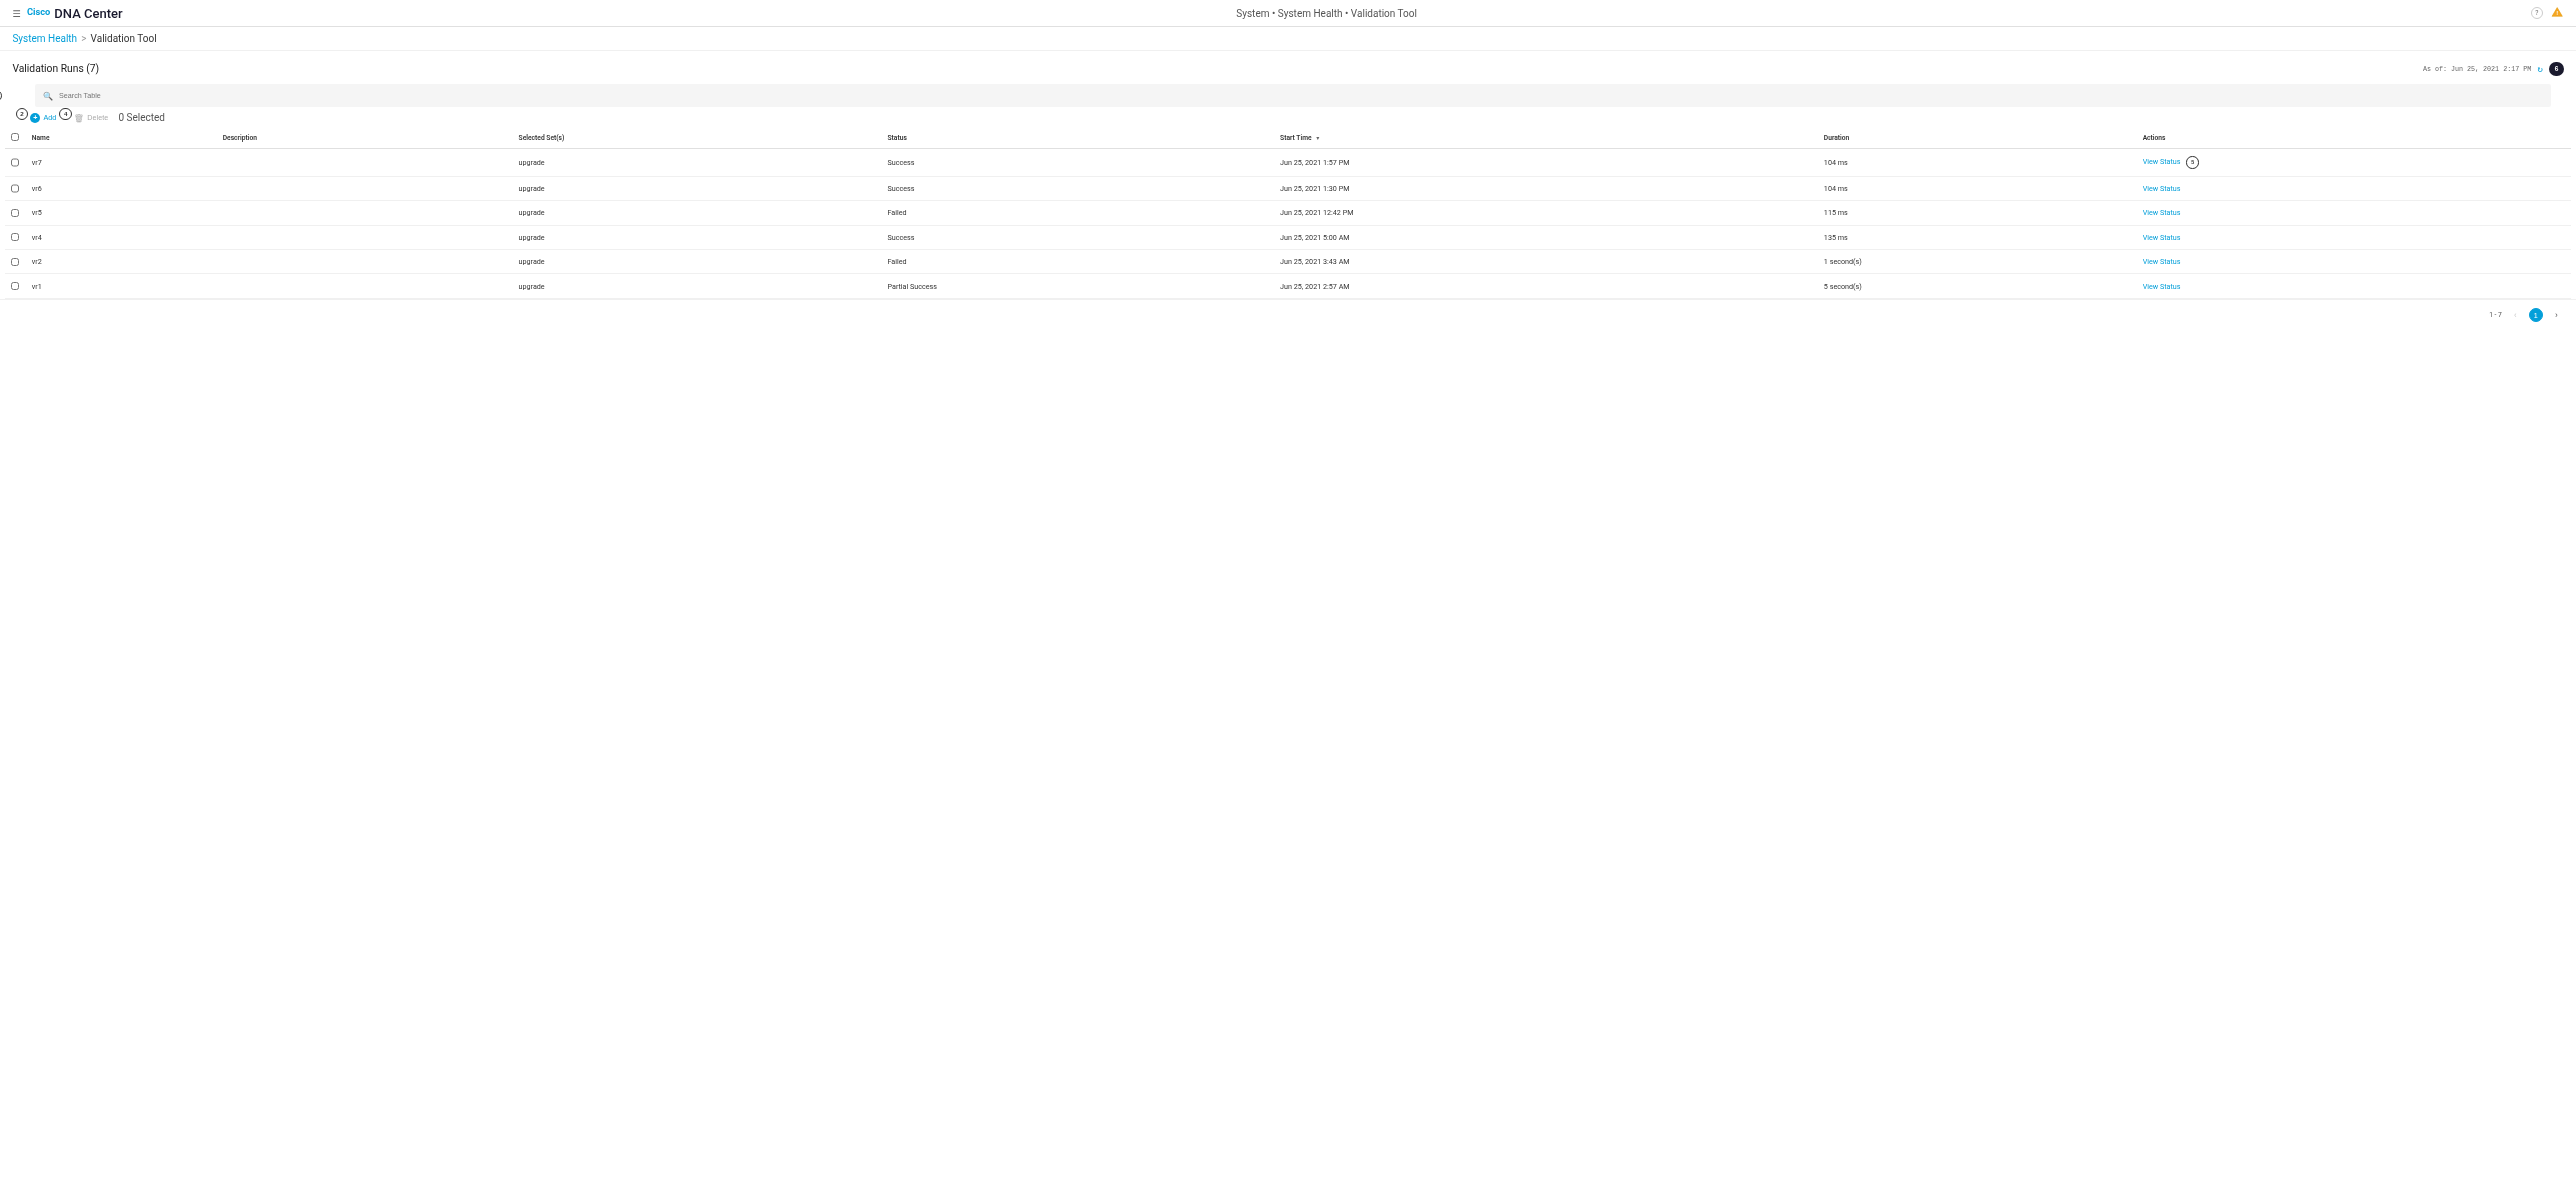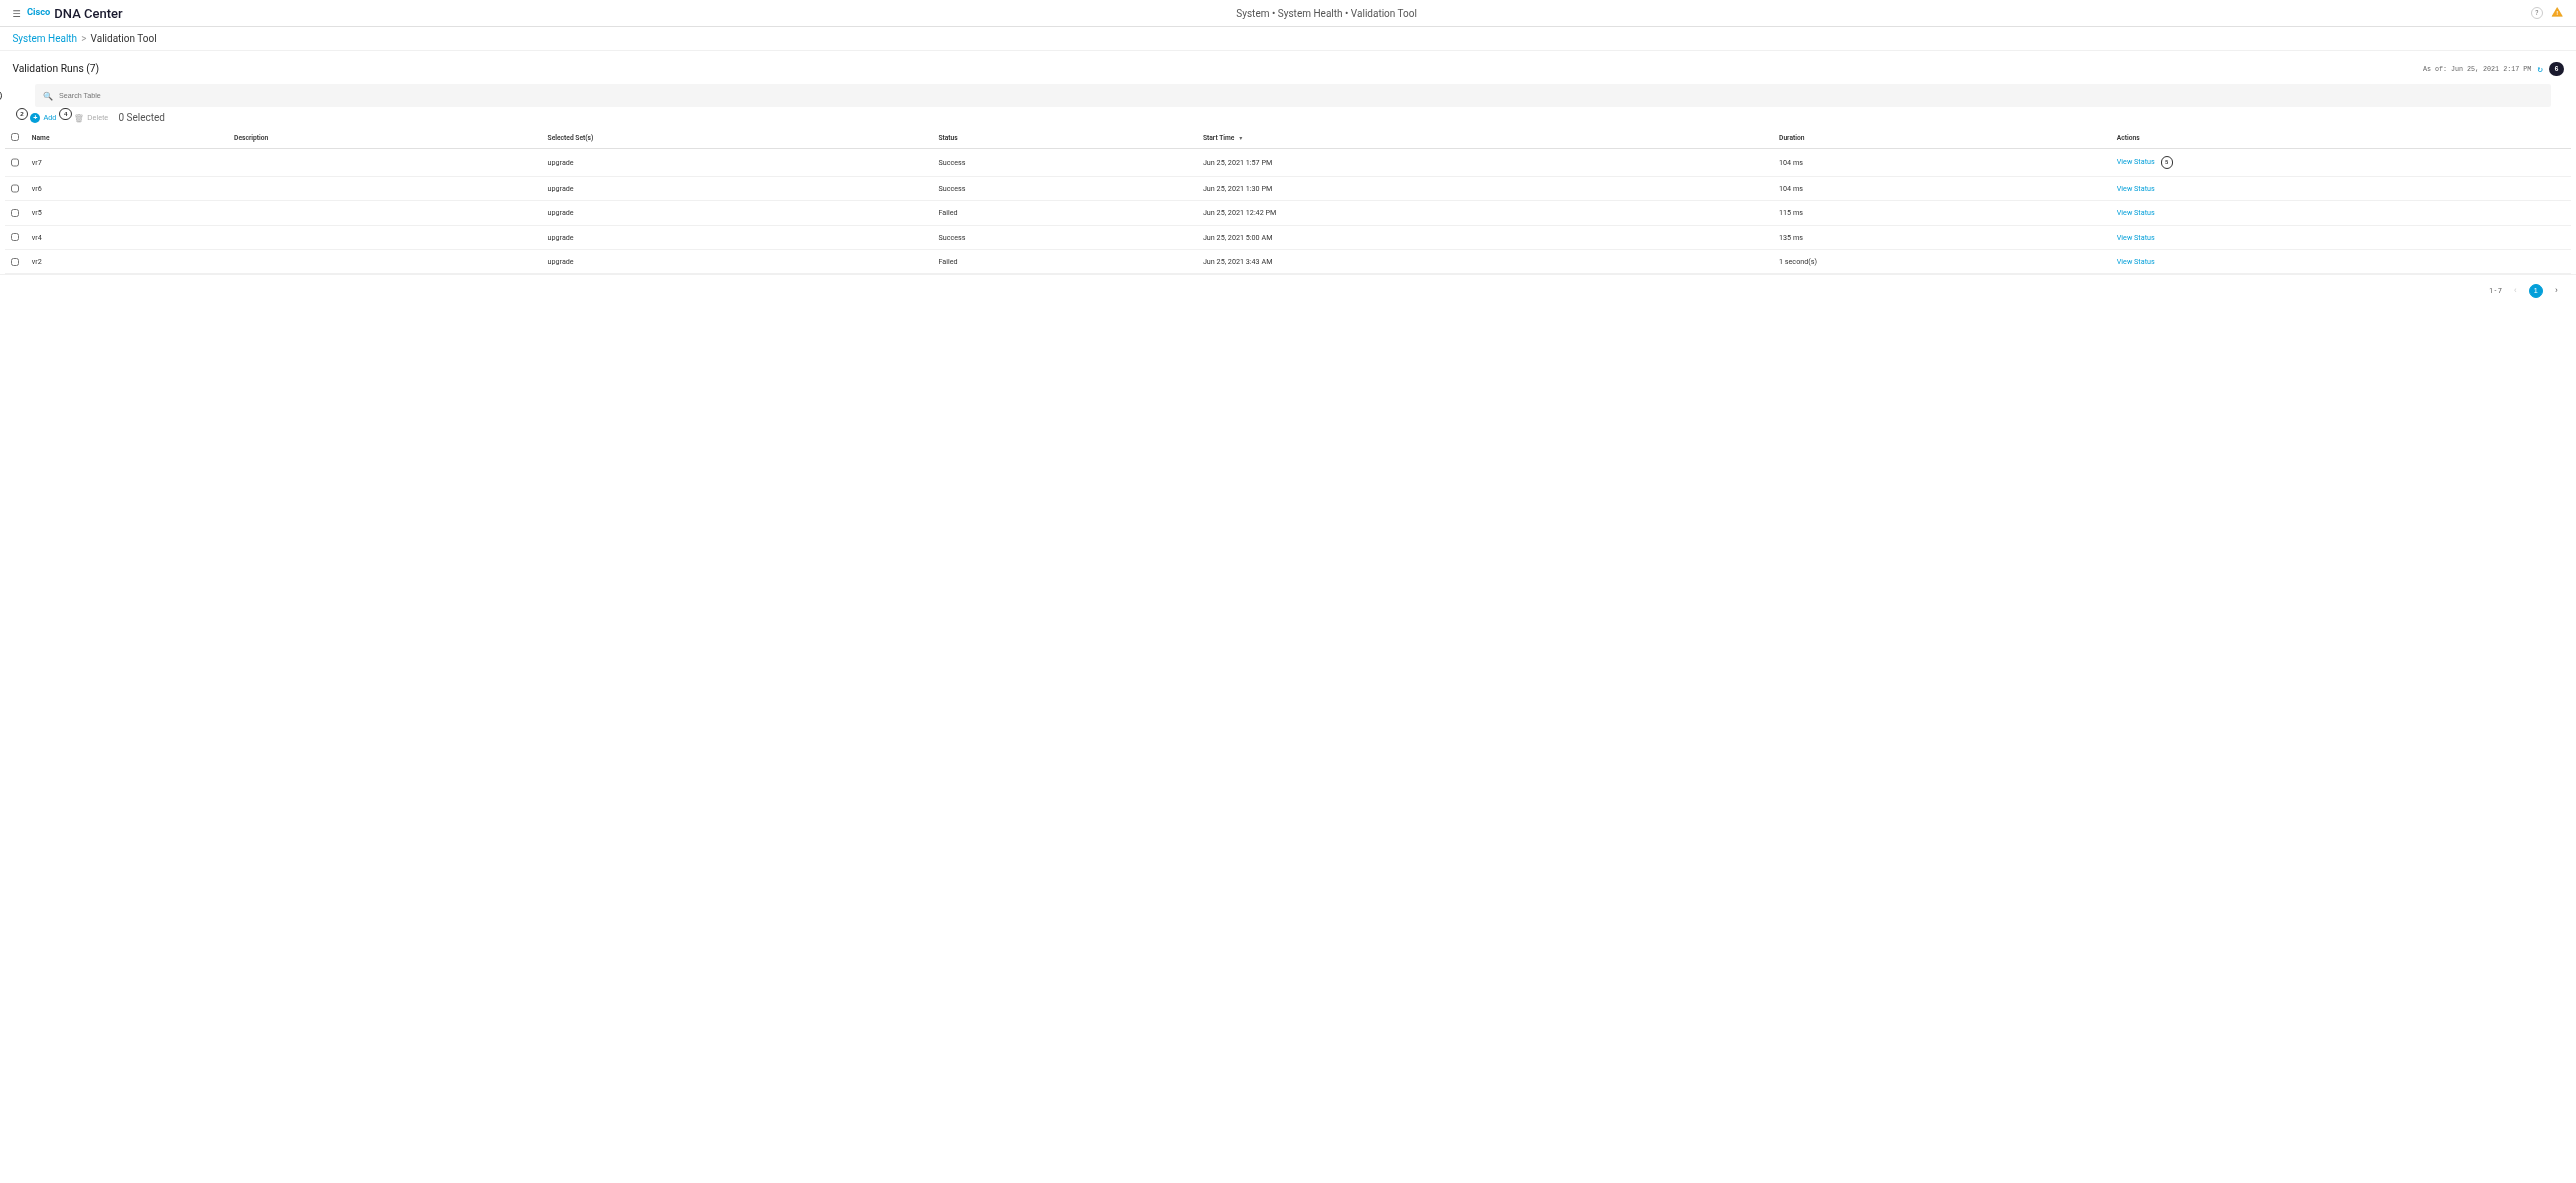--- a/index.html
+++ b/index.html
@@ -312,20 +312,38 @@
     <td></td>
     <td>upgrade</td>
     <td>Failed</td>
     <td>Jun 25, 2021 3:43 AM</td>
     <td>1 second(s)</td>
     <td>
       <a class="view-status-link">View Status</a>
       
     </td>
   </tr>
+        <tr style="position: relative;">
+    <td>
+      <div class="checkbox-cell">
+
+        <input type="checkbox" style="">
+      </div>
+    </td>
+    <td>vr1</td>
+    <td></td>
+    <td>upgrade</td>
+    <td>Partial Success</td>
+    <td>Jun 25, 2021 2:57 AM</td>
+    <td>5 second(s)</td>
+    <td>
+      <a class="view-status-link">View Status</a>
+      
+    </td>
+  </tr>
       </tbody>
   </table>
 </div>
 
 <div class="pagination">
   <span>1 - 7</span>
   <button class="pagination-arrow" disabled="">‹</button>
   <button class="pagination-btn active">1</button>
   <button class="pagination-arrow">›</button>
 </div>

